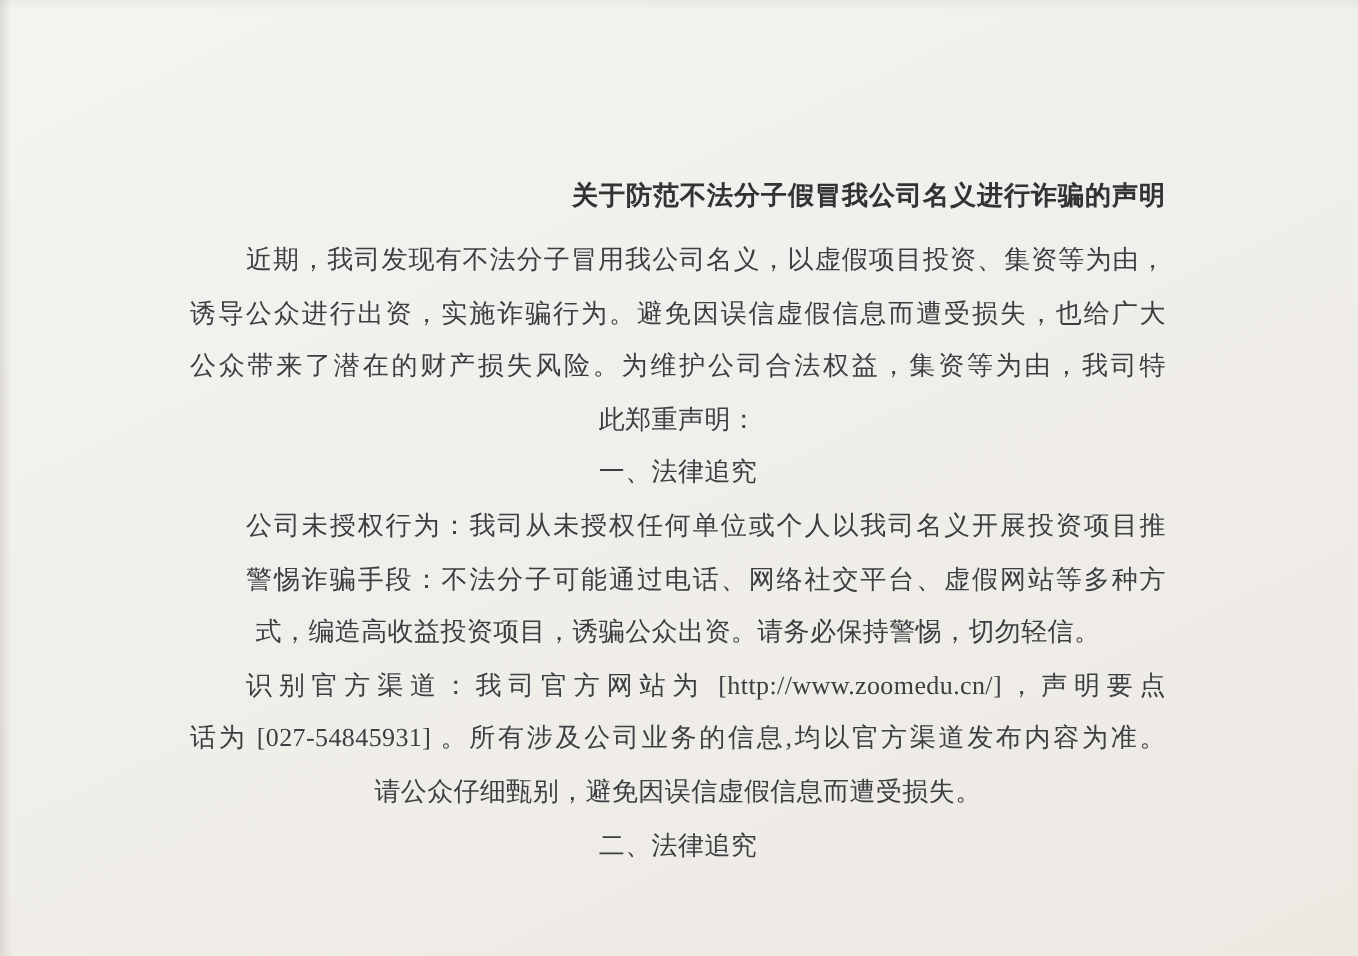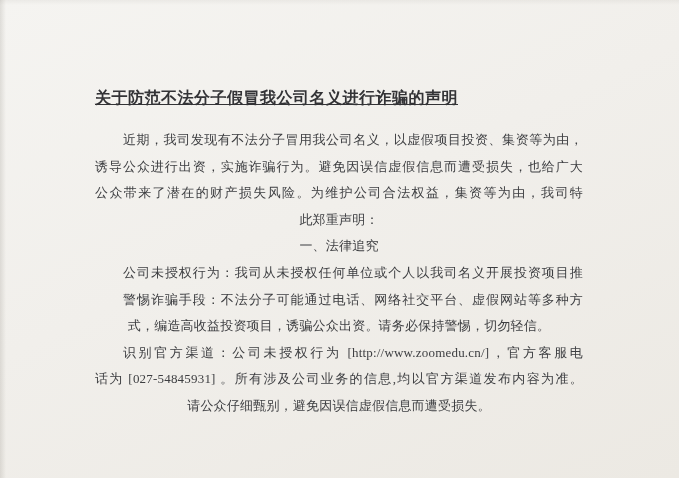--- a/index.html
+++ b/index.html
@@ -34,30 +34,29 @@
     background: linear-gradient(180deg, rgba(120,115,105,0.08), rgba(120,115,105,0));
     pointer-events: none;
   }
   .content {
     position: absolute;
     left: 95px;
     top: 84px;
     width: 488px;
   }
   .title {
-    font-size: 16px;
+    font-size: 13px;
     font-weight: bold;
     letter-spacing: 0.5px;
     line-height: 28px;
-    text-align: left;
+    text-align: right;
     color: var(--ink-title);
-    text-decoration: underline;
   }
   .body-lines {
-    margin-top: 15px;
+    margin-top: 5px;
   }
   .line {
     font-size: 13px;
     line-height: 26.6px;
     height: 26.6px;
     color: var(--ink);
     letter-spacing: 0.2px;
     white-space: nowrap;
     text-align: center;
   }
@@ -82,18 +81,19 @@
 
     <div class="body-lines">
       <div class="line j indent">近期，我司发现有不法分子冒用我公司名义，以虚假项目投资、集资等为由，</div>
       <div class="line j">诱导公众进行出资，实施诈骗行为。避免因误信虚假信息而遭受损失，也给广大</div>
       <div class="line j">公众带来了潜在的财产损失风险。为维护公司合法权益，集资等为由，我司特</div>
       <div class="line">此郑重声明：</div>
       <div class="line">一、法律追究</div>
       <div class="line j indent">公司未授权行为：我司从未授权任何单位或个人以我司名义开展投资项目推</div>
       <div class="line j indent">警惕诈骗手段：不法分子可能通过电话、网络社交平台、虚假网站等多种方</div>
       <div class="line">式，编造高收益投资项目，诱骗公众出资。请务必保持警惕，切勿轻信。</div>
-      <div class="line j indent">识别官方渠道：公司未授权行为 [http://www.zoomedu.cn/]，官方客服电</div>
+      <div class="line j indent">识别官方渠道：我司官方网站为 [http://www.zoomedu.cn/]，声明要点</div>
       <div class="line j">话为 [027-54845931] 。所有涉及公司业务的信息,均以官方渠道发布内容为准。</div>
       <div class="line">请公众仔细甄别，避免因误信虚假信息而遭受损失。</div>
+      <div class="line">二、法律追究</div>
     </div>
   </div>
 </div>
 
 </body></html>

